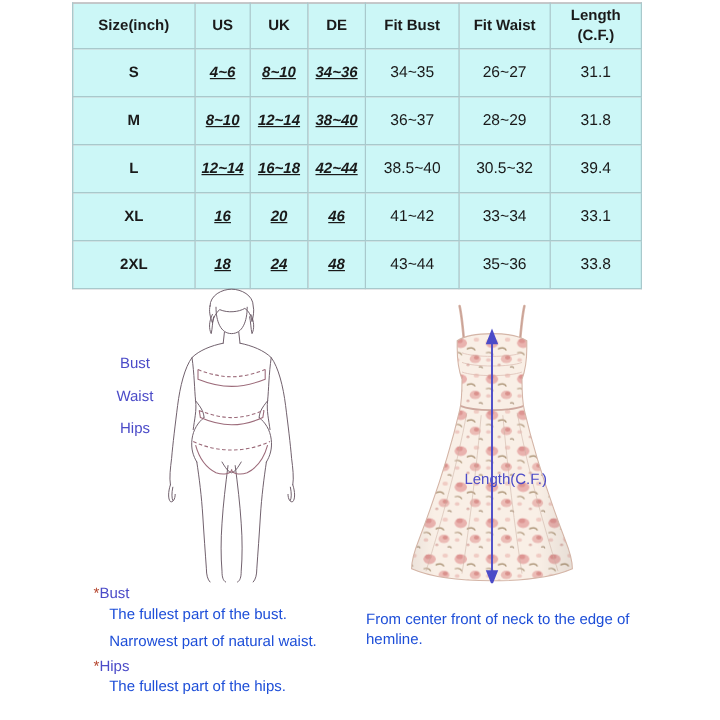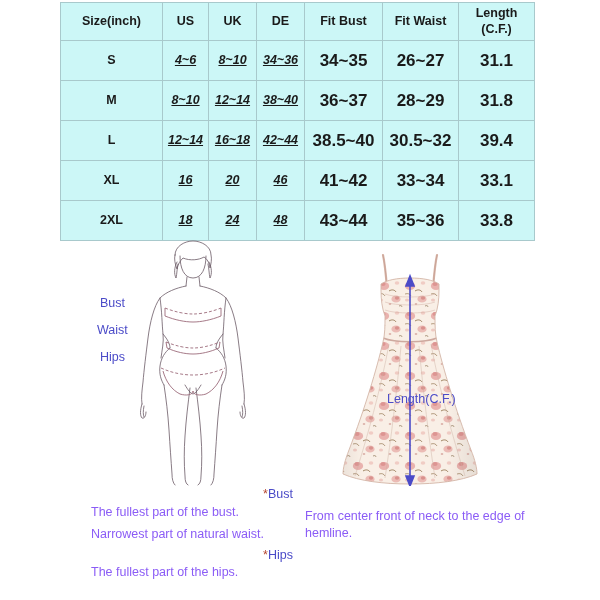--- a/index.html
+++ b/index.html
@@ -61,23 +61,23 @@
   }
   
   td.c-intl {
     font-weight: bold;
     font-style: italic;
     font-size: 12.5px;
     text-decoration: underline;
   }
   
   td.c-meas {
-    font-weight: bold;
+    font-weight: normal;
     font-style: normal;
-    font-size: 17px;
+    font-size: 13px;
   }
 
   
   .illus {
     position: absolute;
     left: 0;
     top: 238px;
     width: 600px;
     height: 250px;
   }
@@ -137,27 +137,26 @@
     left: 297px;
     top: 0;
     width: 250px;
   }
   .def-term {
     color: #4b4bc8;
     font-size: 12.5px;
     line-height: 1.0;
     margin: 0 0 3px 0;
     white-space: nowrap;
-    text-align: right;
   }
   .def-term .star {
     color: #b5462e;
   }
   .def-desc {
-    color: #8b5cf6;
+    color: #1d4ed8;
     font-size: 12.5px;
     line-height: 1.32;
     margin: 0 0 6px 0;
     padding-left: 13px;
   }
   .def-desc.wrap {
     white-space: normal;
     padding-left: 8px;
     margin-top: 20px;
   }

